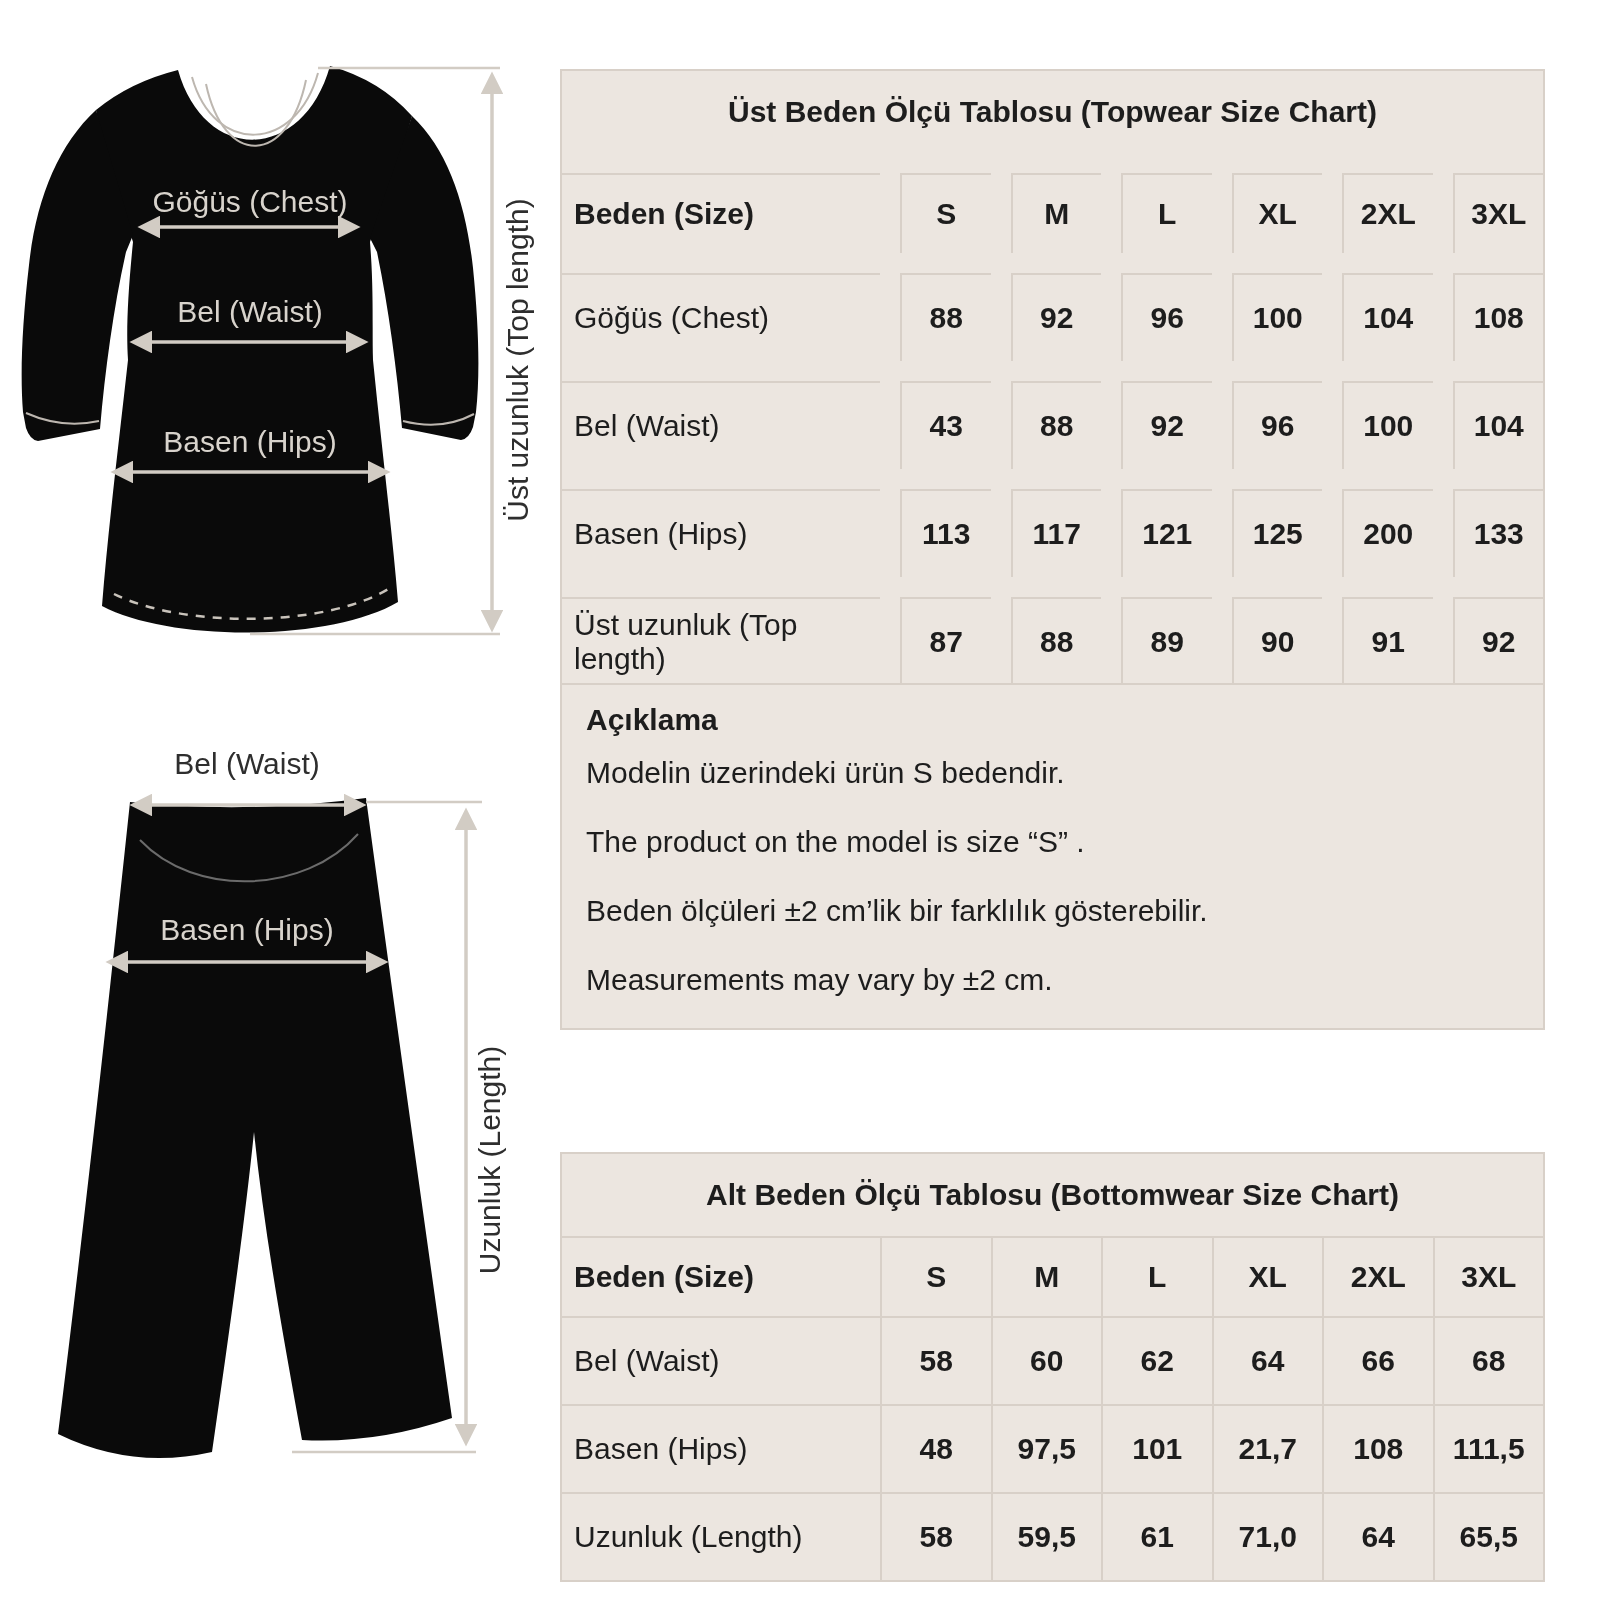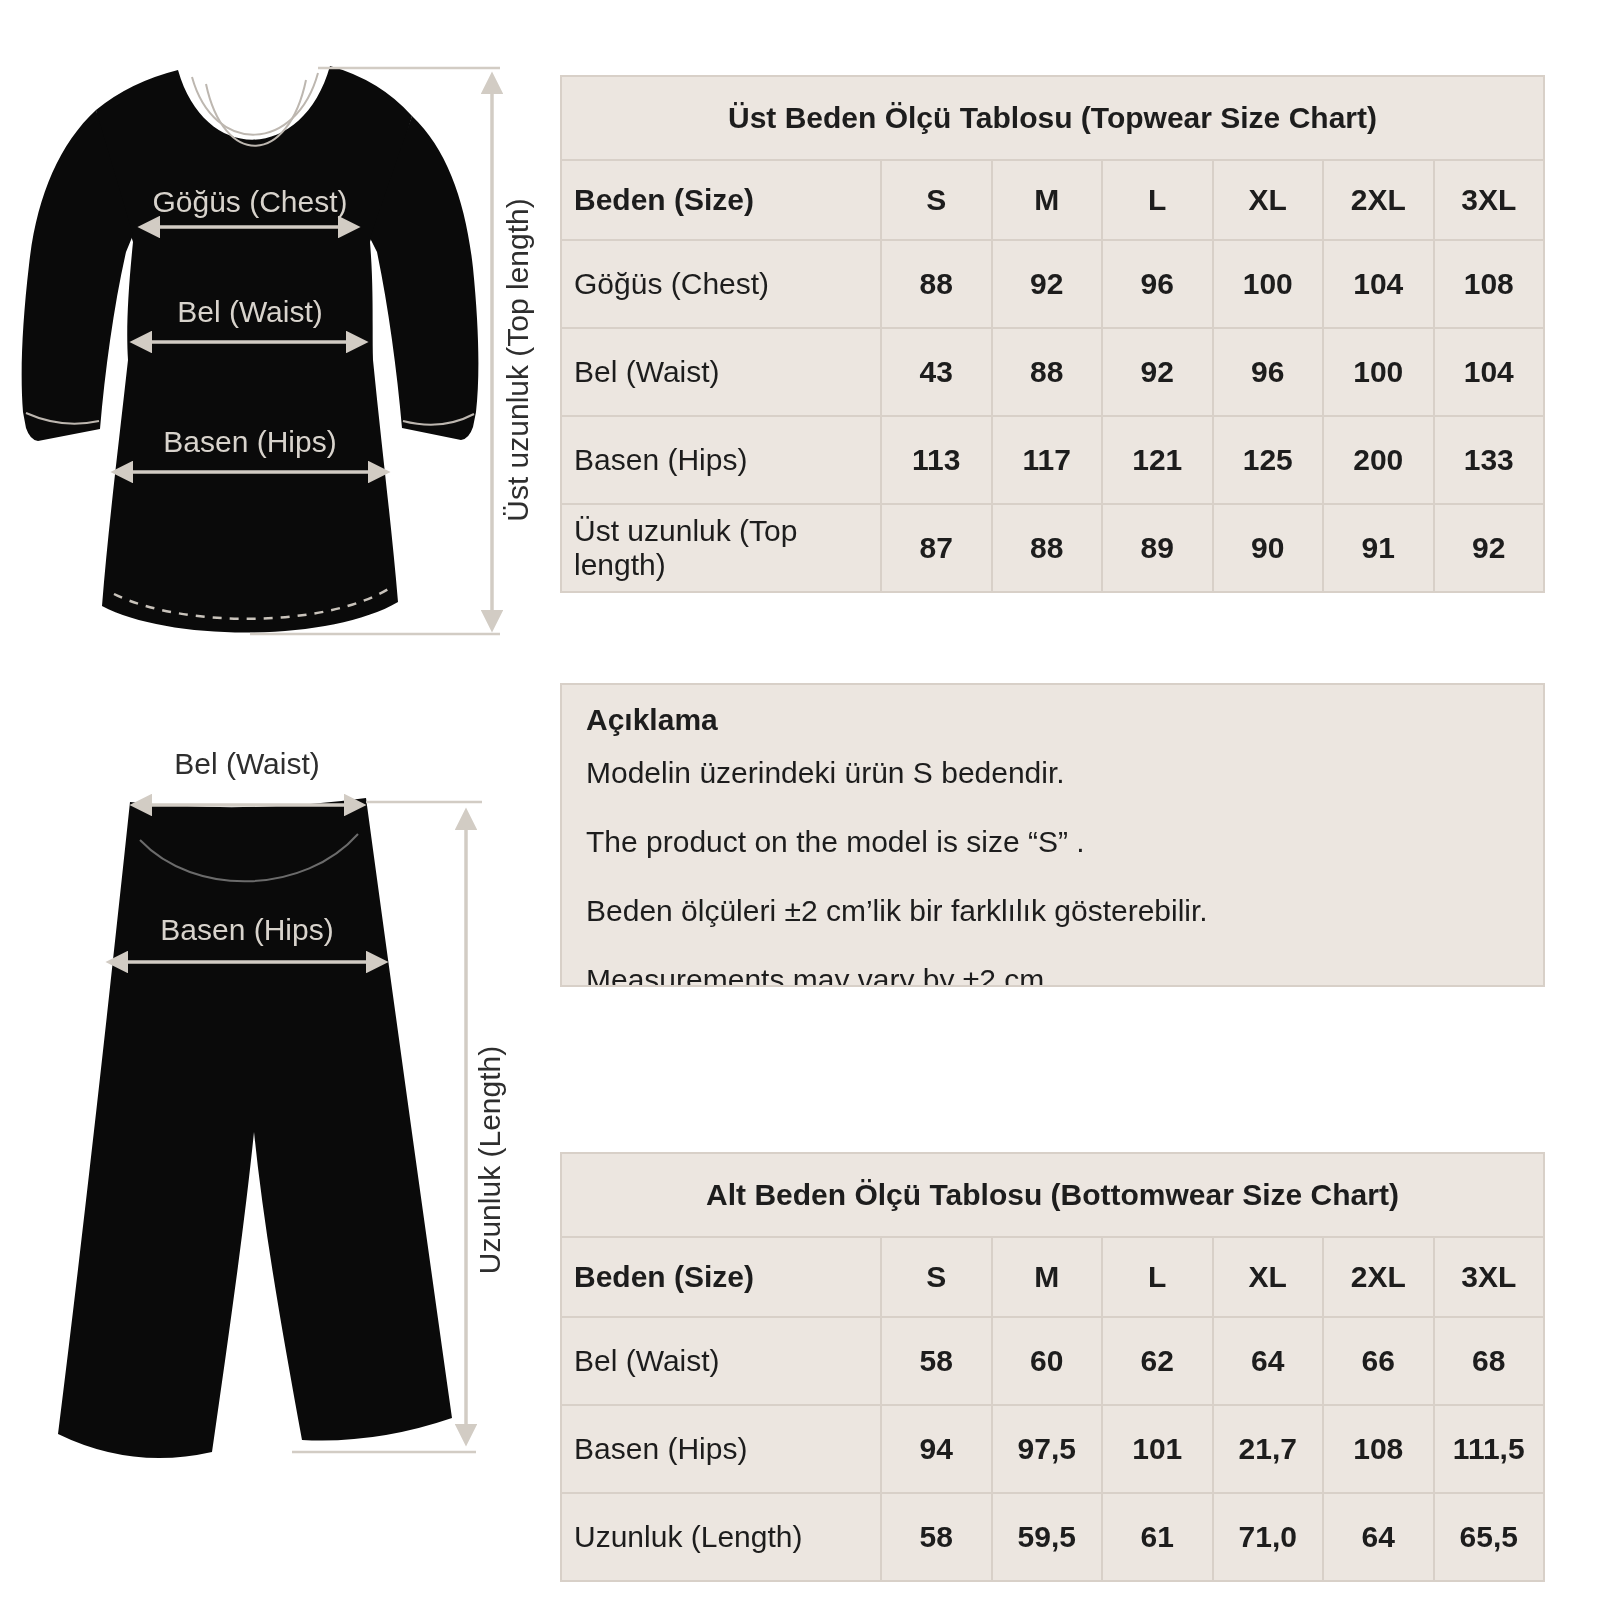--- a/index.html
+++ b/index.html
@@ -32,35 +32,35 @@
   .mlabel-dark{fill:var(--measure-text-dark);font-size:30px;}
   svg text{font-family:"Liberation Sans", sans-serif;}
 
   .size-table{
     position:absolute;left:560px;width:985px;
     display:grid;grid-template-columns:318px repeat(6,1fr);
     background:var(--panel-bg);
     border:2px solid var(--panel-border);
     box-sizing:border-box;
   }
-  #topwear-table{top:75px;grid-template-rows:82px 80px repeat(4,88px);}
+  #topwear-table{top:69px;grid-template-rows:82px 80px repeat(4,88px);gap:20px;}
   #bottomwear-table{top:1152px;grid-template-rows:82px 80px repeat(3,88px);}
   .tbl-title{
     grid-column:1/-1;display:flex;align-items:center;justify-content:center;
     font-weight:bold;font-size:30px;
   }
   .cell{display:flex;align-items:center;box-sizing:border-box;font-size:30px;}
   .cell.rowline{border-top:2px solid var(--panel-border);}
   .cell.colline{border-left:2px solid var(--panel-border);font-weight:bold;}
   .cell.lbl{padding-left:12px;justify-content:flex-start;}
   .cell.val{justify-content:center;}
   .cell.hdr{font-weight:bold;}
 
   .notes-box{
-    position:absolute;left:560px;top:683px;width:985px;height:304px;
+    position:absolute;left:560px;top:683px;width:985px;height:347px;
     background:var(--panel-bg);border:2px solid var(--panel-border);
     box-sizing:border-box;padding:18px 24px 0 24px;overflow:hidden;
   }
   .notes-title{font-size:30px;font-weight:bold;margin:0 0 18px 0;}
   .notes-box p{font-size:30px;margin:0 0 34px 0;line-height:35px;}
 </style>
 </head>
 <body>
 
 <svg id="topwear-diagram" class="diagram" viewBox="0 0 560 660" xmlns="http://www.w3.org/2000/svg">
@@ -220,21 +220,21 @@
 
   <div class="cell lbl rowline">Bel (Waist)</div>
   <div class="cell val rowline colline">58</div>
   <div class="cell val rowline colline">60</div>
   <div class="cell val rowline colline">62</div>
   <div class="cell val rowline colline">64</div>
   <div class="cell val rowline colline">66</div>
   <div class="cell val rowline colline">68</div>
 
   <div class="cell lbl rowline">Basen (Hips)</div>
-  <div class="cell val rowline colline">94</div>
+  <div class="cell val rowline colline">48</div>
   <div class="cell val rowline colline">97,5</div>
   <div class="cell val rowline colline">101</div>
   <div class="cell val rowline colline">21,7</div>
   <div class="cell val rowline colline">108</div>
   <div class="cell val rowline colline">111,5</div>
 
   <div class="cell lbl rowline">Uzunluk (Length)</div>
   <div class="cell val rowline colline">58</div>
   <div class="cell val rowline colline">59,5</div>
   <div class="cell val rowline colline">61</div>

